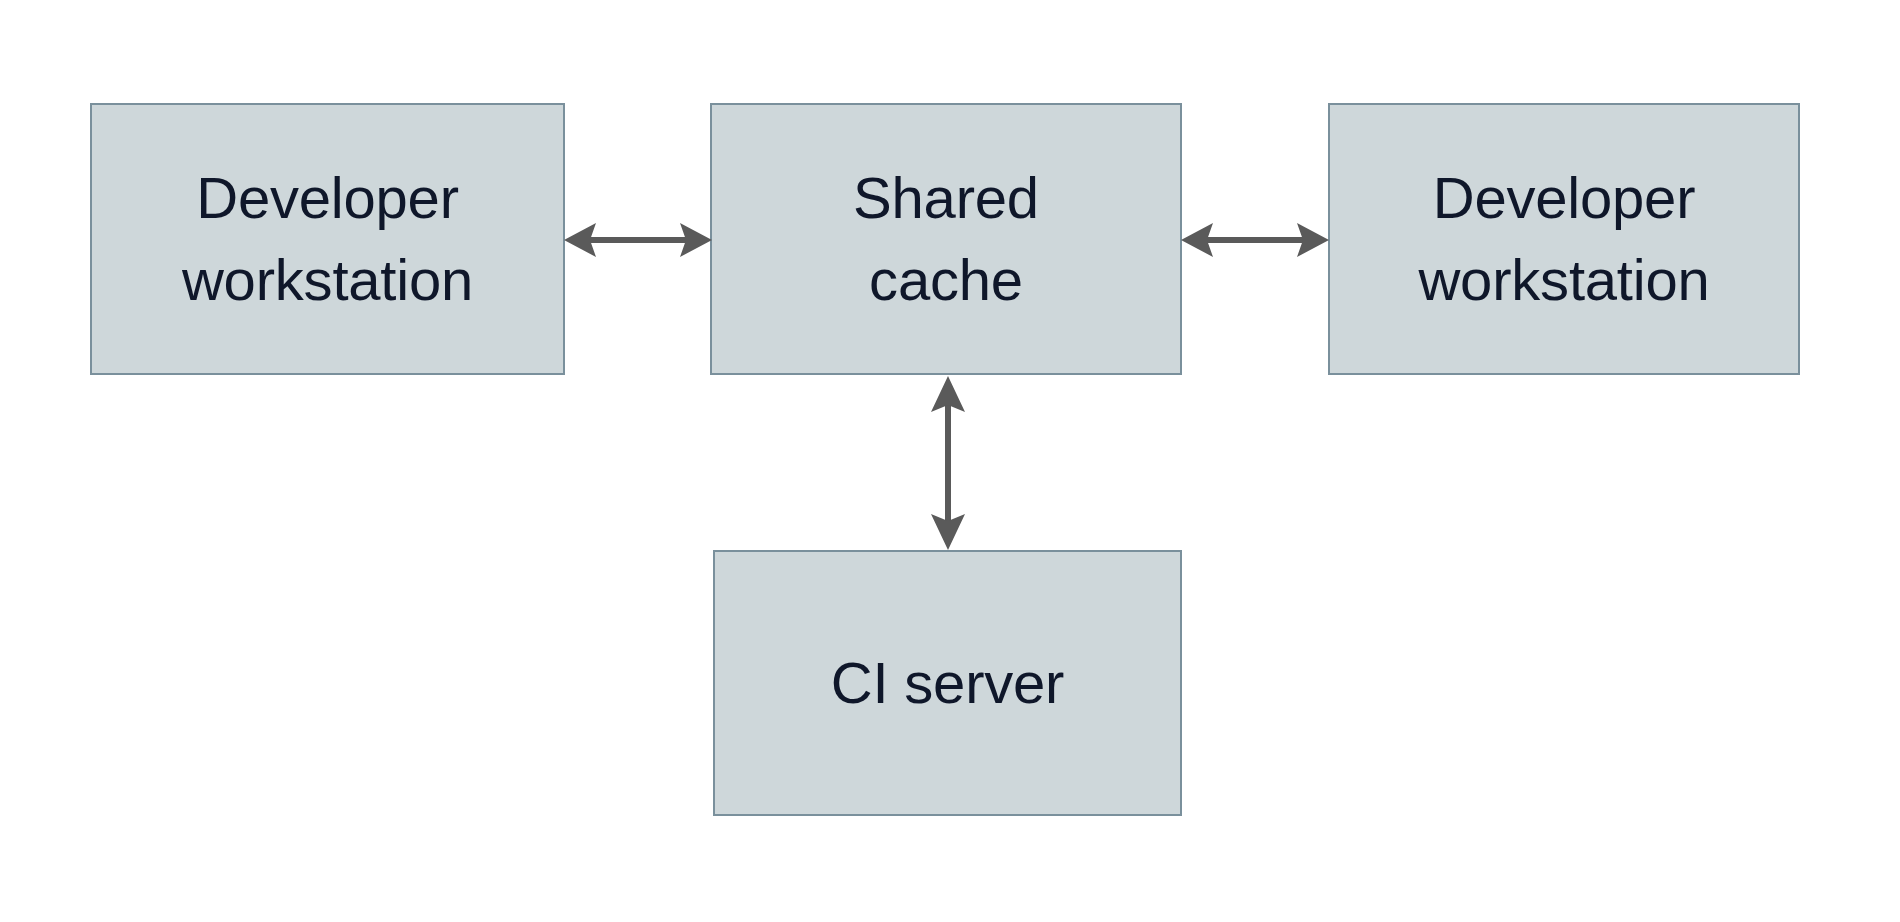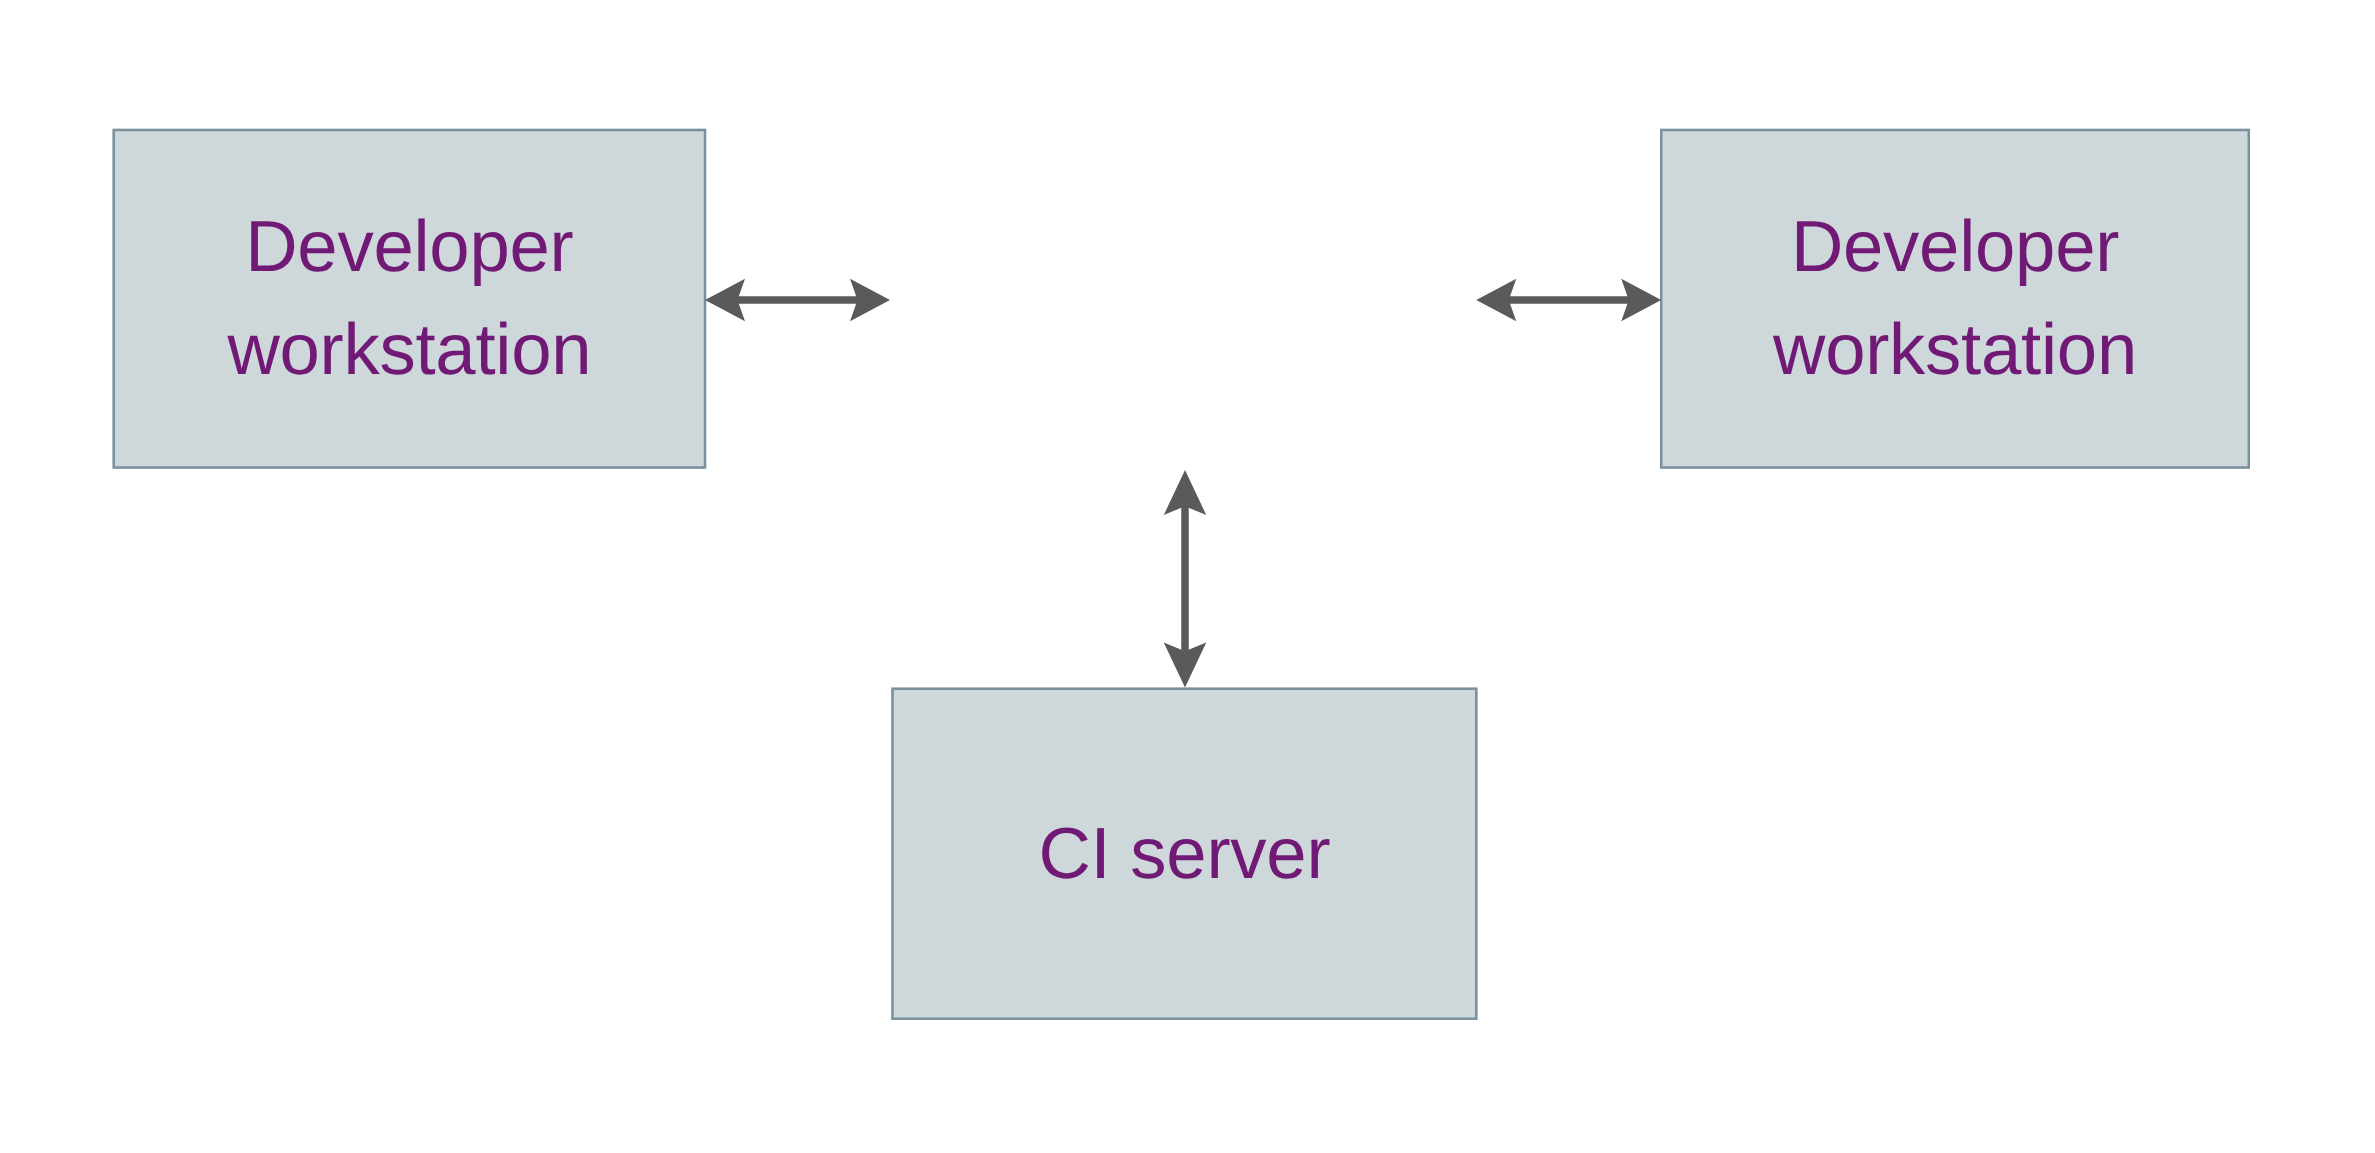--- a/index.html
+++ b/index.html
@@ -26,21 +26,21 @@
     display: flex;
     align-items: center;
     justify-content: center;
     text-align: center;
   }
   .node-label {
     font-family: "Liberation Sans", sans-serif;
     font-size: 58px;
     line-height: 1.42;
     font-weight: 400;
-    color: #701a75;
+    color: #0f172a;
     letter-spacing: -0.2px;
     white-space: pre-line;
     padding: 0 10px;
   }
   
   #node-dev-left   { left: 90px;   top: 103px; width: 475px; height: 272px; }
   #node-shared     { left: 710px;  top: 103px; width: 472px; height: 272px; }
   #node-dev-right  { left: 1328px; top: 103px; width: 472px; height: 272px; }
   #node-ci         { left: 713px;  top: 550px; width: 469px; height: 266px; }
 
@@ -55,20 +55,24 @@
 </head>
 <body>
 
 <div id="canvas">
 
   <div class="node" id="node-dev-left">
     <span class="node-label">Developer
 workstation</span>
   </div>
 
+  <div class="node" id="node-shared">
+    <span class="node-label">Shared
+cache</span>
+  </div>
 
   <div class="node" id="node-dev-right">
     <span class="node-label">Developer
 workstation</span>
   </div>
 
   <div class="node" id="node-ci">
     <span class="node-label">CI server</span>
   </div>
 

